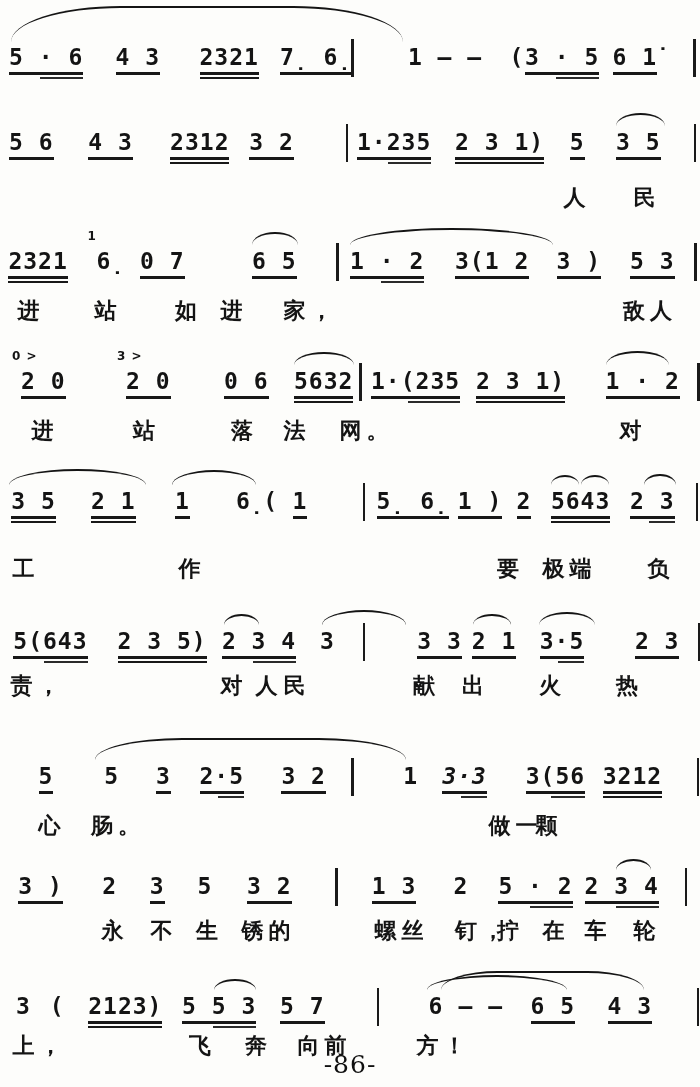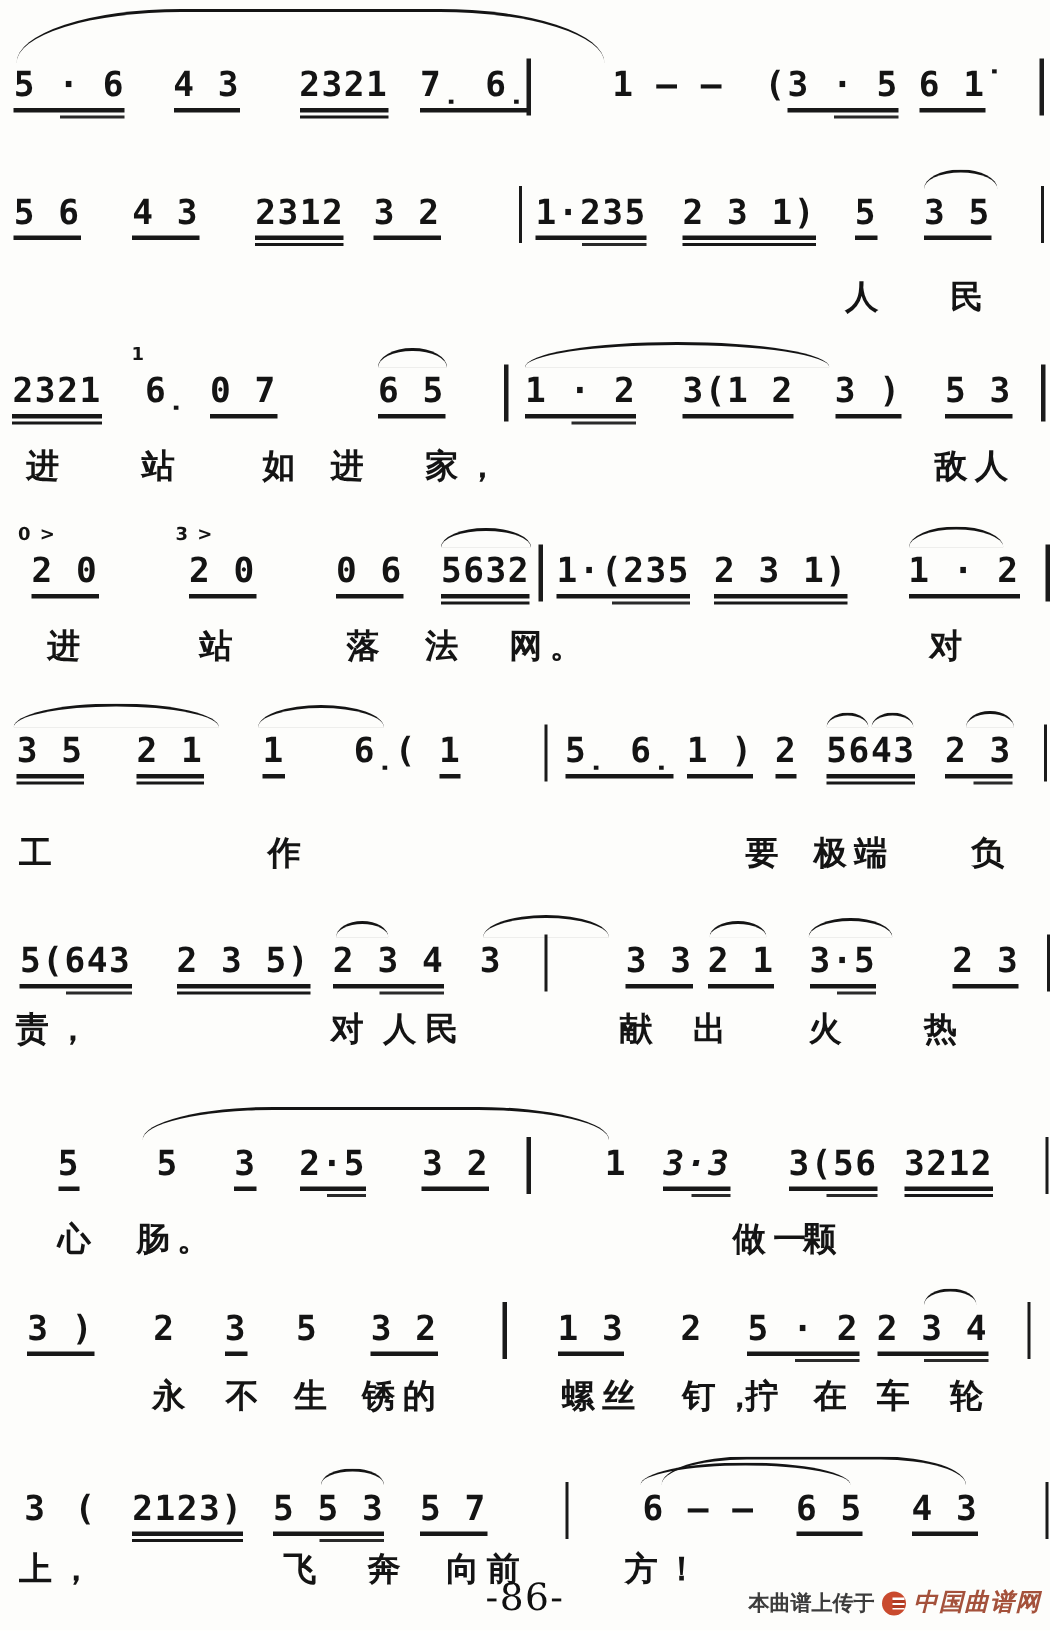--- a/index.html
+++ b/index.html
@@ -607,18 +607,13 @@
         <div class="lyric" style="left: 1.8%;">上，</div>
         <div class="lyric" style="left: 27%;">飞</div>
         <div class="lyric" style="left: 35%;">奔</div>
         <div class="lyric" style="left: 42.5%;">向前</div>
         <div class="lyric" style="left: 59.5%;">方！</div>
       </div>
     </div>
 
   <div class="pagenum">-86-</div>
 
-  <div class="watermark">
-    <span class="wm-text">本曲谱上传于</span>
-    <span class="wm-logo"></span>
-    <span class="wm-site">中国曲谱网</span>
-  </div>
 </div>
 
 </body></html>

